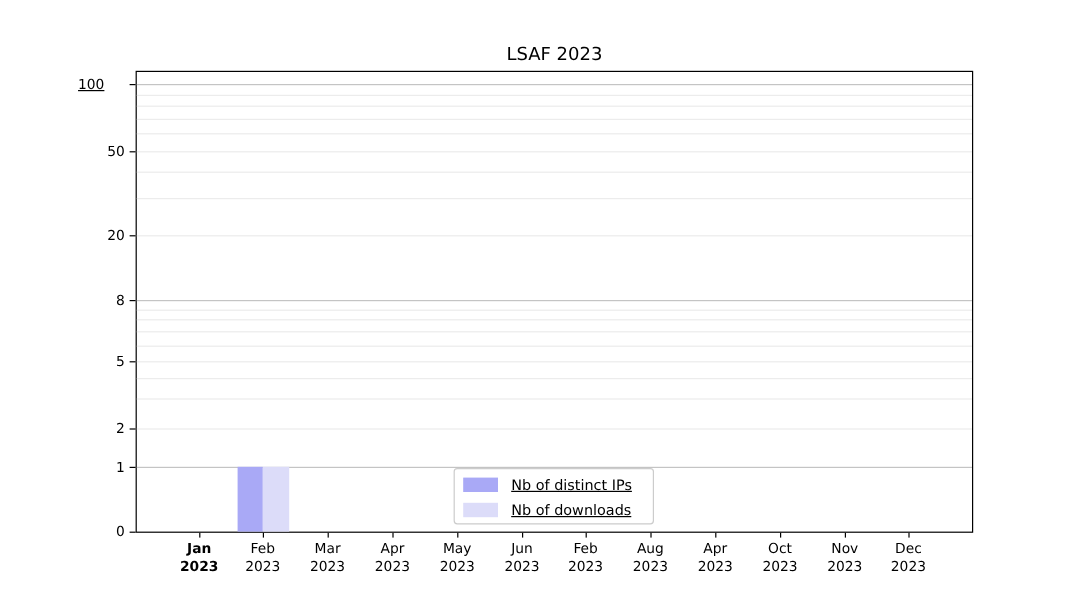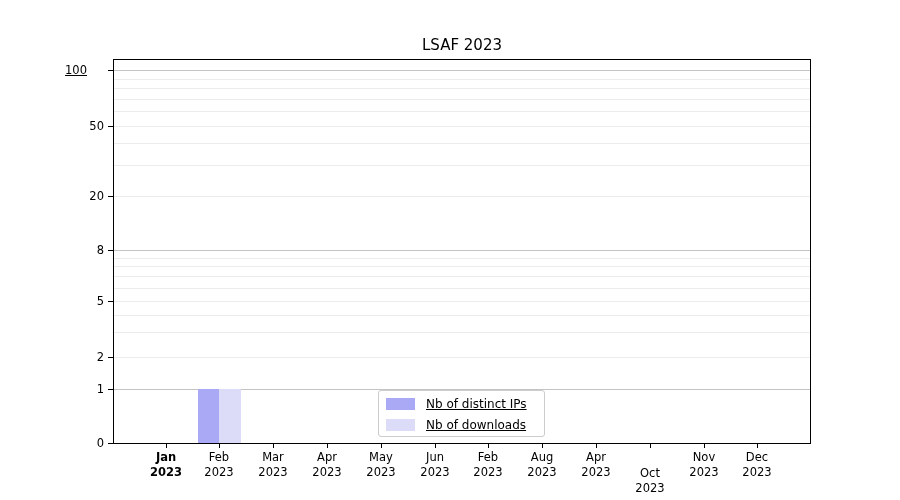--- a/index.html
+++ b/index.html
@@ -105,21 +105,21 @@
       <div class="xtick-mark" style="left: 488px; top: 444px;"></div>
       <div class="xtick-label" style="left: 456px; top: 450px;">Feb
 2023</div>
       <div class="xtick-mark" style="left: 542px; top: 444px;"></div>
       <div class="xtick-label" style="left: 510px; top: 450px;">Aug
 2023</div>
       <div class="xtick-mark" style="left: 596px; top: 444px;"></div>
       <div class="xtick-label" style="left: 564px; top: 450px;">Apr
 2023</div>
       <div class="xtick-mark" style="left: 650px; top: 444px;"></div>
-      <div class="xtick-label" style="left: 618px; top: 450px; margin-top: 16px;">Oct
+      <div class="xtick-label" style="left: 618px; top: 450px;">Oct
 2023</div>
       <div class="xtick-mark" style="left: 704px; top: 444px;"></div>
       <div class="xtick-label" style="left: 672px; top: 450px;">Nov
 2023</div>
       <div class="xtick-mark" style="left: 757px; top: 444px;"></div>
       <div class="xtick-label" style="left: 725px; top: 450px;">Dec
 2023</div>
     </div>
   <div id="legend">
       <div class="legend-row" style="top: 7px;">

